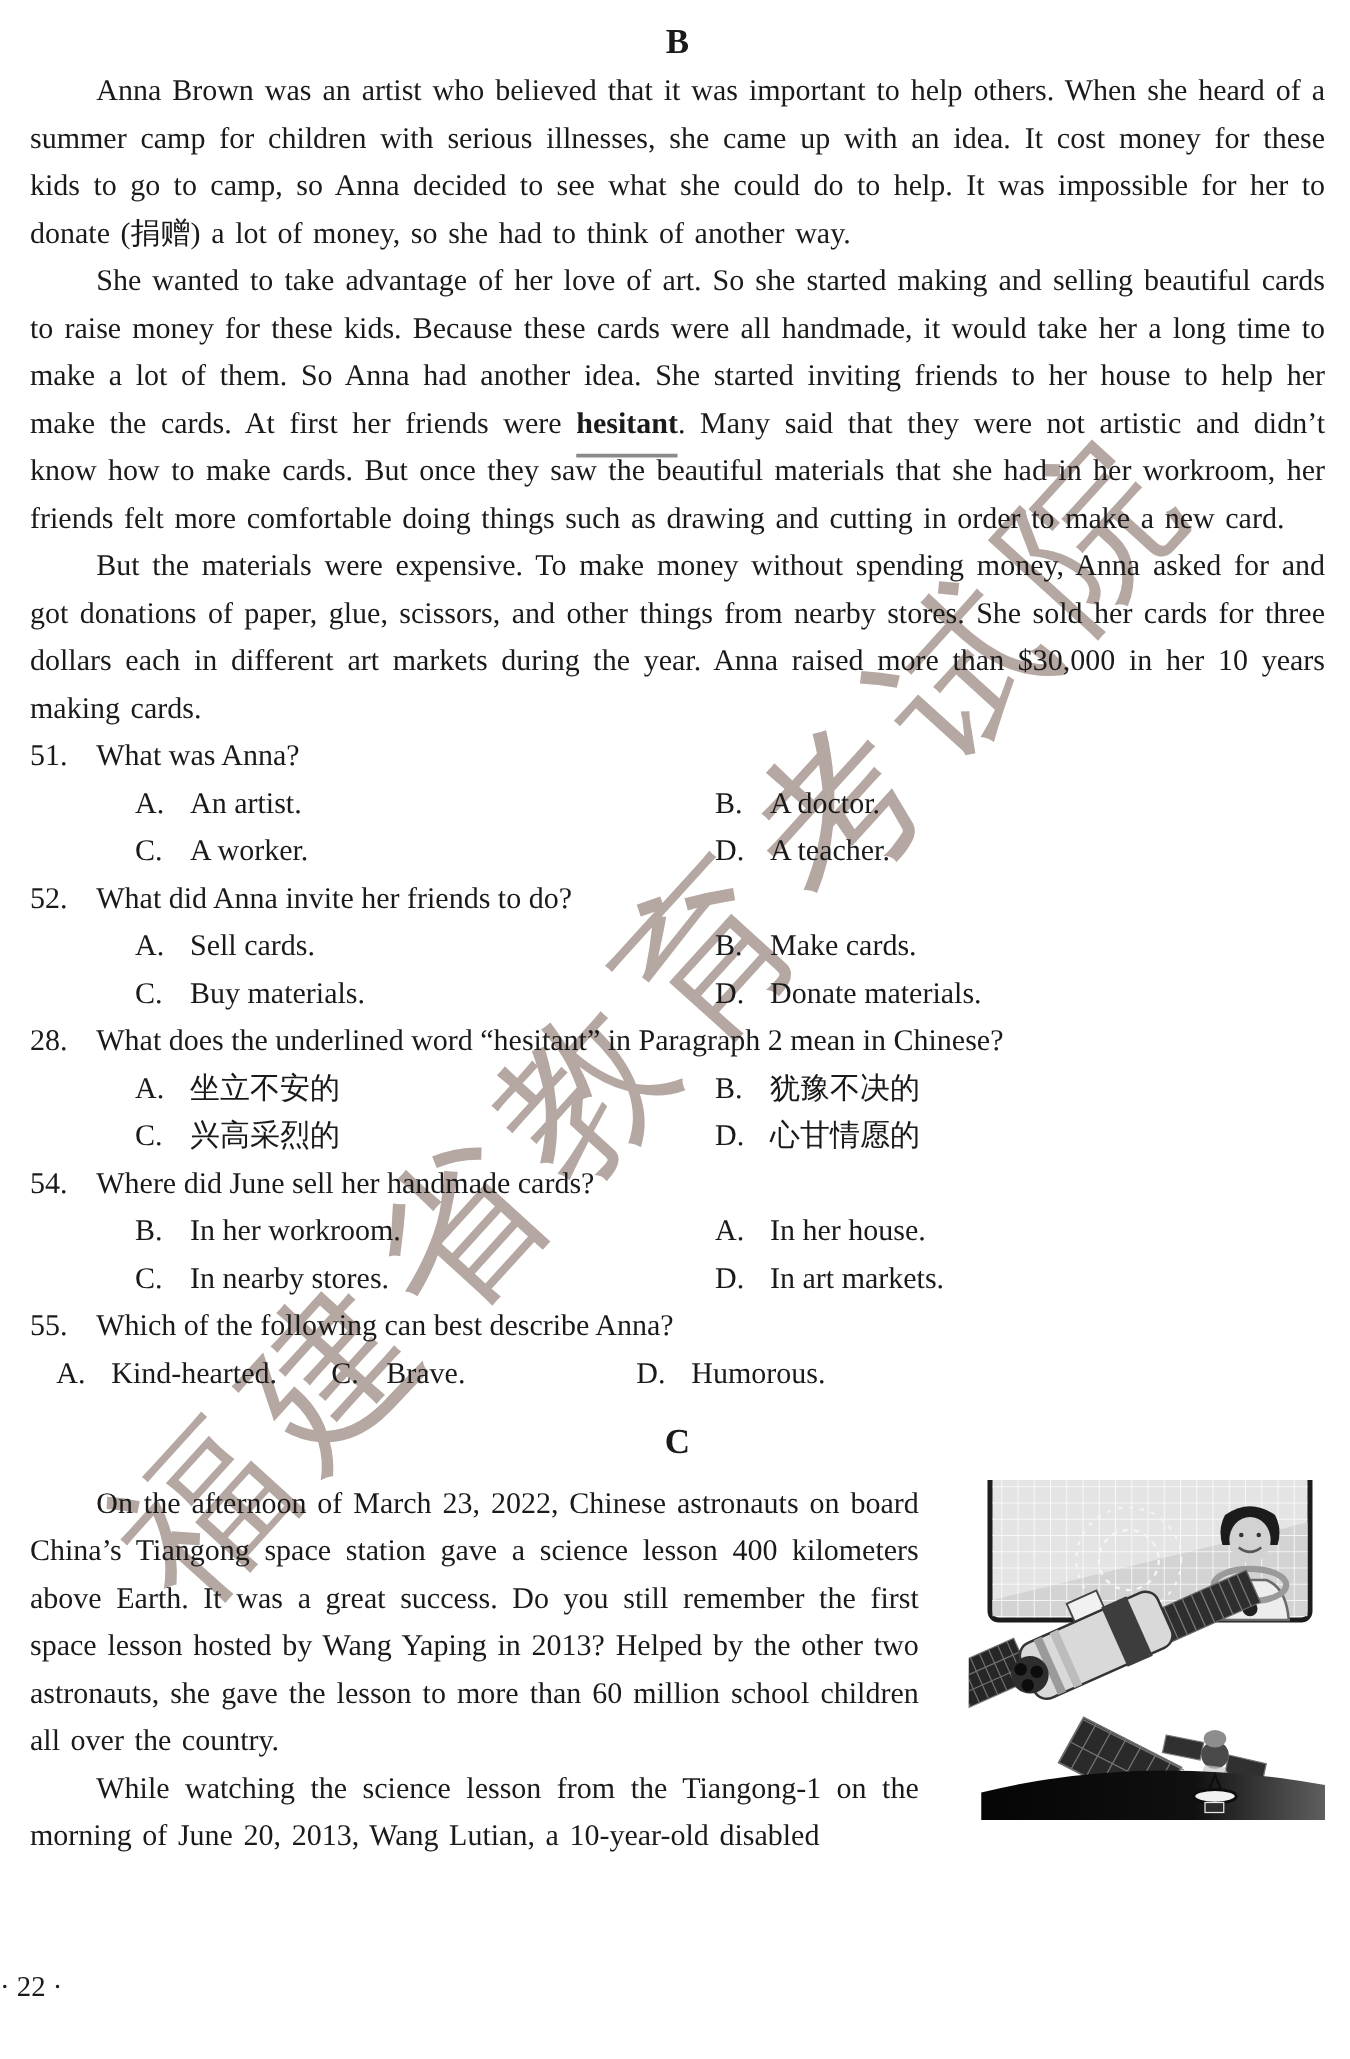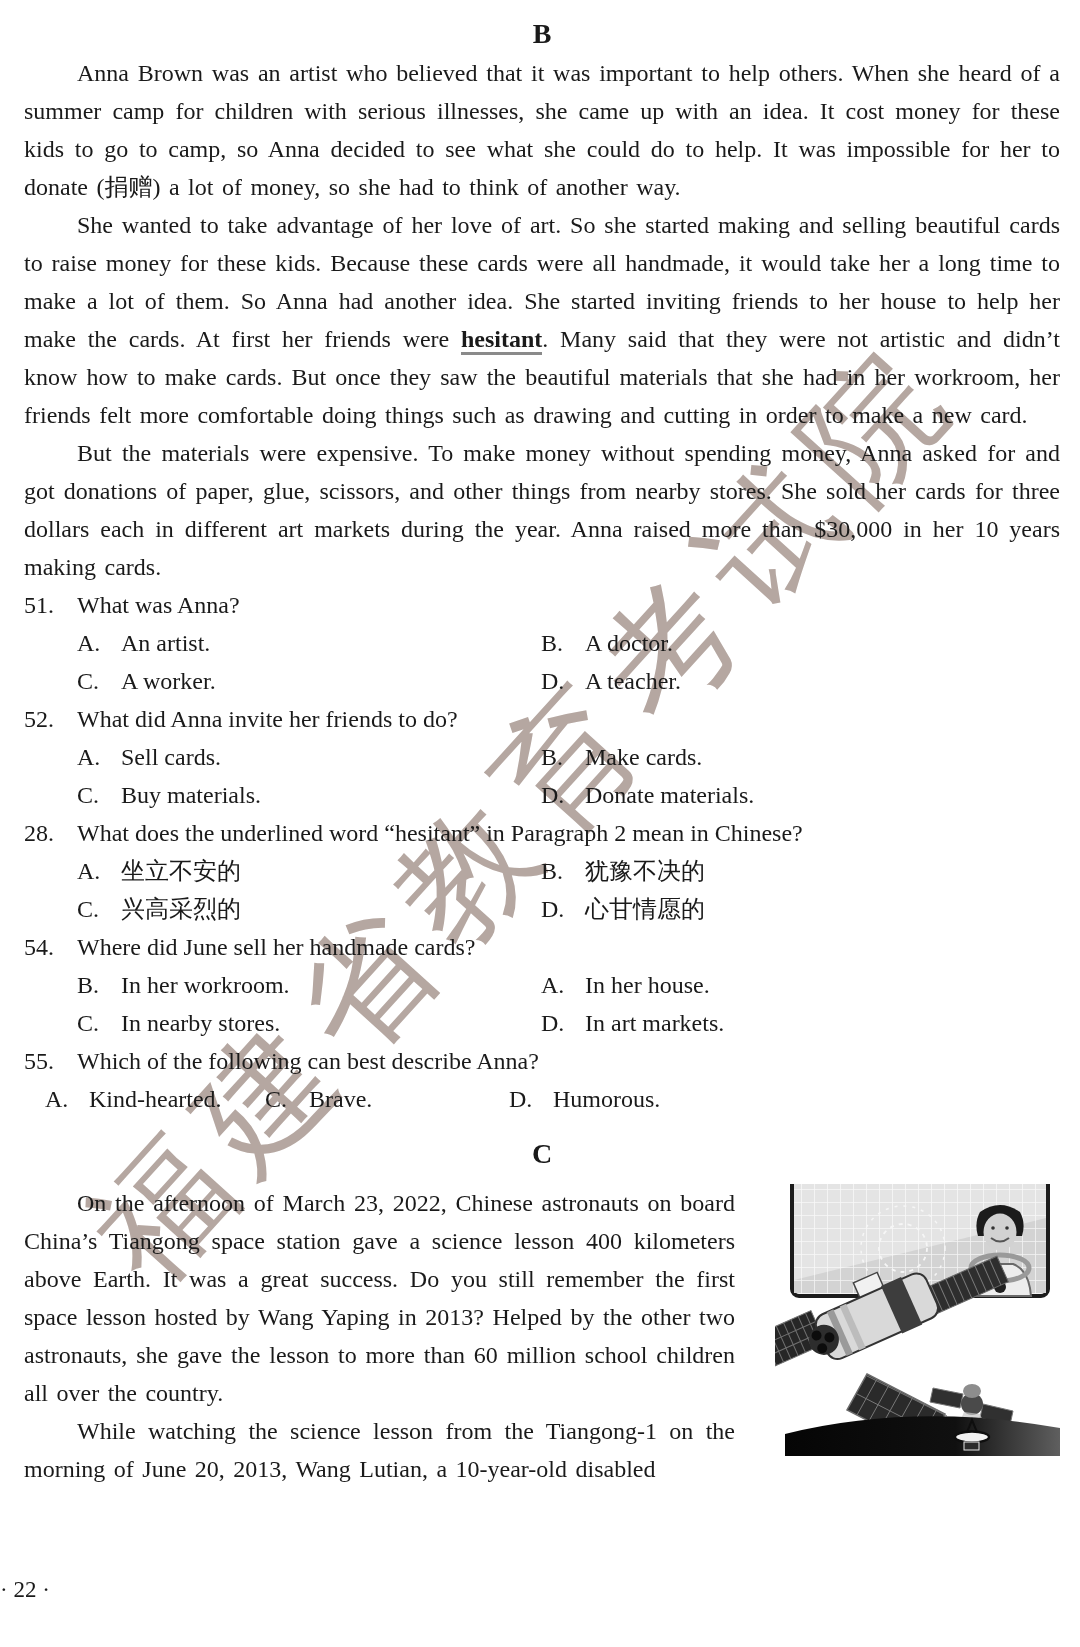--- a/index.html
+++ b/index.html
@@ -40,30 +40,30 @@
     margin:0;
     font-size:24px;
     line-height:38px;
     text-align:justify;
     text-indent:53px;
     word-spacing:2.5px;
   }
   .kw{
     font-weight:bold;
     border-bottom:3px solid #8a8a8a;
-    padding-bottom:0;
+    padding-bottom:11px;
   }
   .question{font-size:24px;line-height:38px;}
   .q-line{display:flex;}
   .q-num{flex:none;width:53px;}
   .q-text{flex:1;}
   .opts-2col{
     display:grid;
     grid-template-columns:464px 1fr;
-    margin-left:53px;
+    margin-left:84px;
   }
   .opts-4col{
     display:grid;
     grid-template-columns:220px 244px 262px 1fr;
     margin-left:21px;
   }
   .opt-label{display:inline-block;width:44px;}
   .passage-c{overflow:hidden;}
   .illus{
     float:right;

